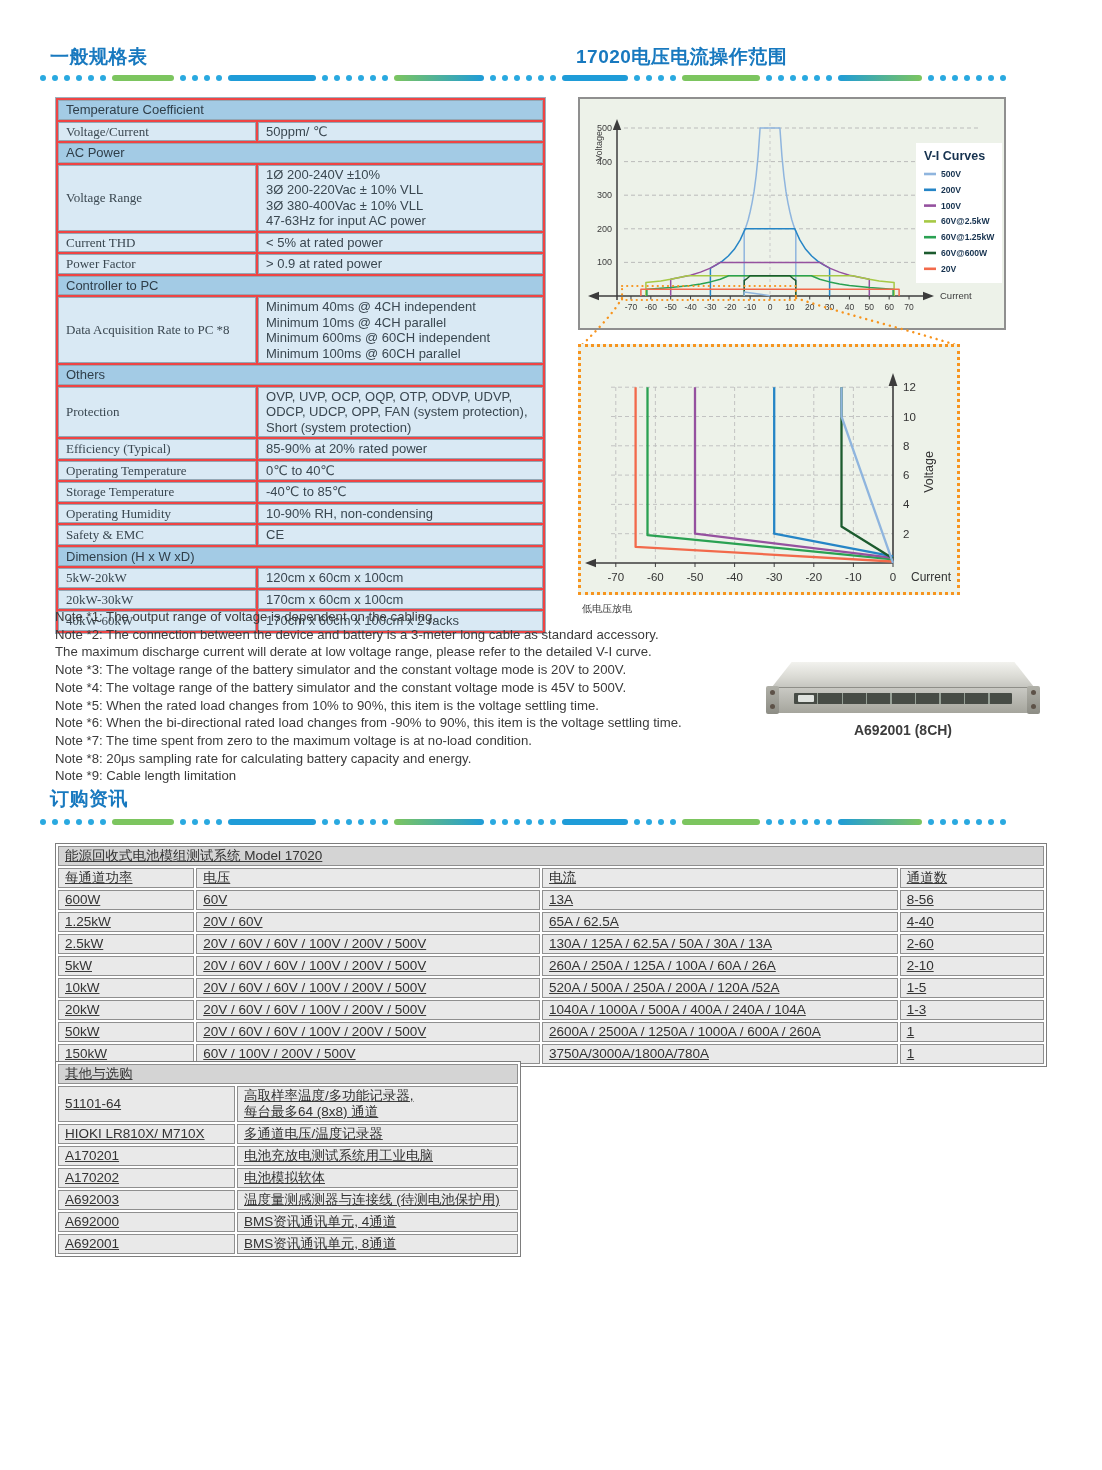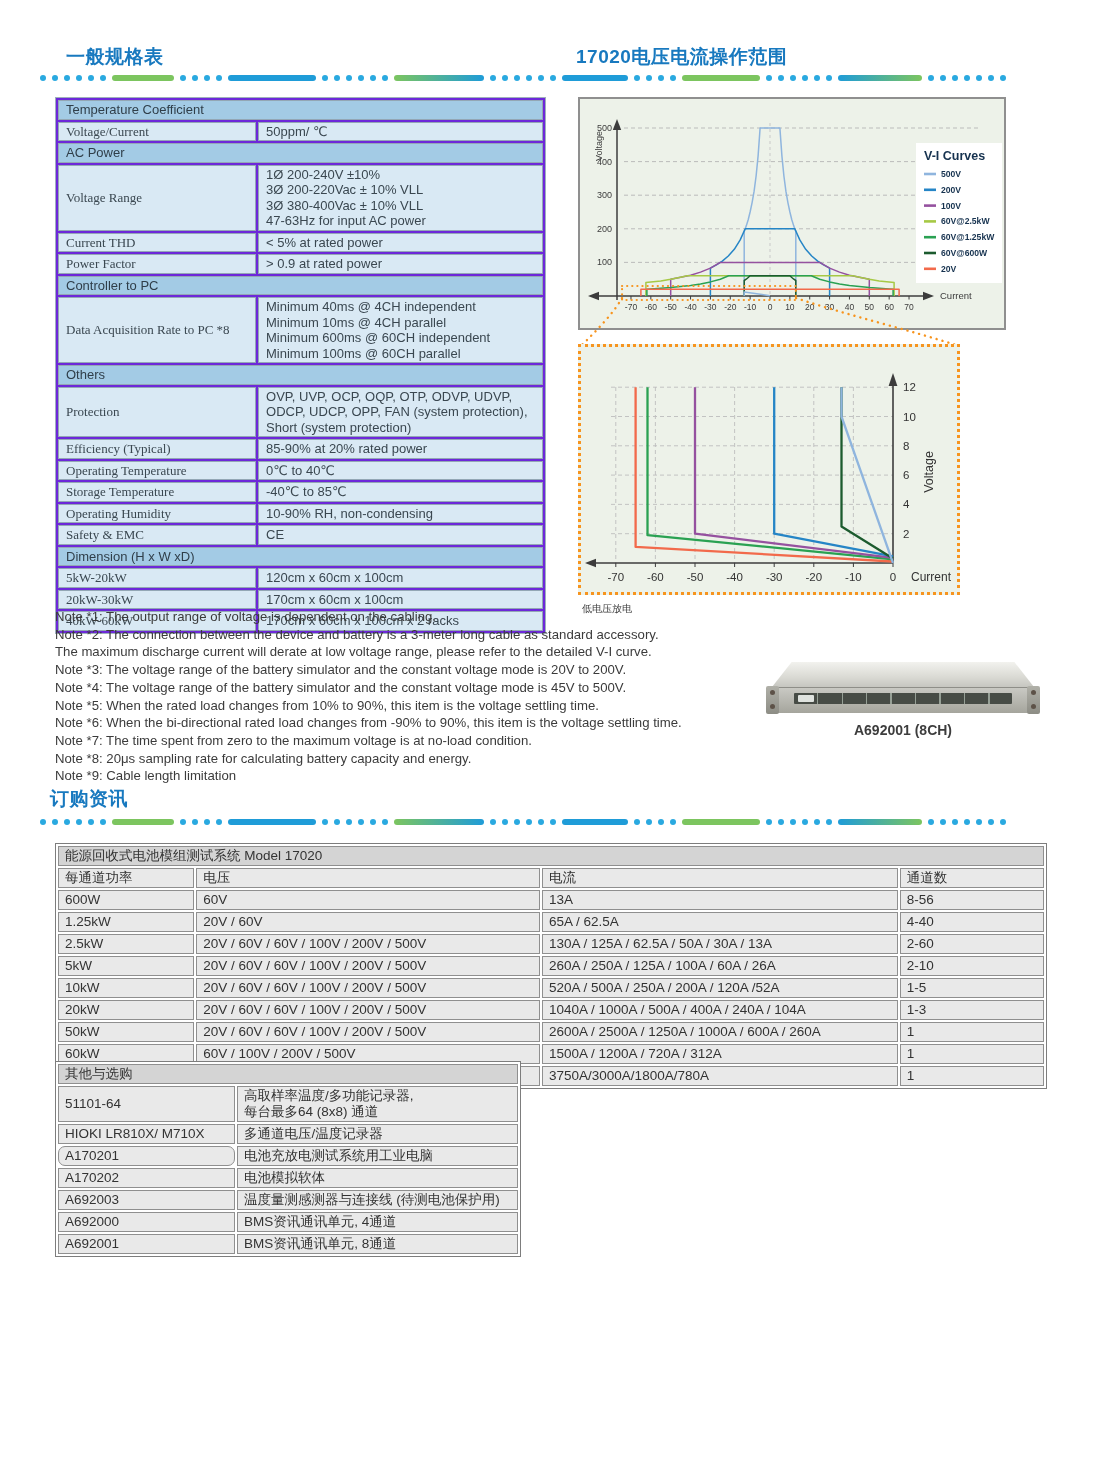--- a/index.html
+++ b/index.html
@@ -6,21 +6,21 @@
   body{font-family:"Liberation Sans","DejaVu Sans",sans-serif;color:#3d3d3d;}
   #page{position:relative;width:1102px;height:1470px;background:#fff;overflow:hidden;}
 
   .sec-title{position:absolute;font-size:19px;font-weight:600;color:#1879bf;letter-spacing:.5px;}
 
   .divider{position:absolute;height:8px;display:flex;align-items:center;gap:6px;overflow:hidden;}
   .divider .dot{width:6px;height:6px;border-radius:50%;background:#2aa9e0;flex:0 0 auto;}
   .divider .bar{height:6px;border-radius:3px;flex:0 0 auto;}
 
   
-  table.spec{position:absolute;left:55px;top:97px;width:491px;border-collapse:separate;border-spacing:2px;border:1px solid #9fb0bc;background:#6d28d9;}
+  table.spec{position:absolute;left:55px;top:97px;width:491px;border-collapse:separate;border-spacing:2px;border:1px solid #9fb0bc;background:#ef4444;}
   table.spec td{font-size:13px;line-height:15.5px;padding:1px 7px;vertical-align:middle;color:#3a4750;border:1px solid #93a7b5;}
   table.spec td.sec{background:#a3cbe5;color:#2f3e49;}
   table.spec td.lbl{background:#d9e9f4;width:41%;font-family:Liberation Serif, serif;}
   table.spec td.val{background:#d9e9f4;white-space:pre-line;}
 
   .notes{position:absolute;left:55px;top:608px;width:730px;font-size:13.2px;line-height:17.7px;color:#3b3b3b;}
 
   
   .chart-panel{position:absolute;left:578px;top:97px;width:428px;height:233px;background:#edf2e9;border:2px solid #8f8f8f;box-sizing:border-box;}
   .lv-panel{position:absolute;left:578px;top:344px;width:382px;height:251px;background:#edf2e9;border:3px dotted #f7941e;box-sizing:border-box;}
@@ -33,34 +33,34 @@
   .dev-front{position:relative;height:25px;background:linear-gradient(180deg,#c9c9c3,#a5a59d);border-top:1px solid #8e8e88;border-radius:0 0 2px 2px;}
   .dev-ear{position:absolute;top:-2px;width:13px;height:28px;background:linear-gradient(180deg,#b0b0a8,#8d8d85);border-radius:2px;}
   .dev-ear.l{left:-6px;} .dev-ear.r{right:-6px;}
   .dev-ear:before{content:"";position:absolute;left:4px;top:4px;width:5px;height:5px;border-radius:50%;background:#5d5248;box-shadow:0 14px 0 #5d5248;}
   .dev-slot{position:absolute;left:22px;right:22px;top:5px;height:11px;background:#474c46;border-radius:1px;
             background-image:repeating-linear-gradient(90deg,transparent 0 23px,#96a096 23px 24.5px);}
   .dev-led{position:absolute;left:26px;top:7px;width:16px;height:7px;background:#dfe3df;border-radius:1px;}
   .dev-caption{position:absolute;left:772px;top:722px;width:262px;text-align:center;font-size:14px;color:#3d3d3d;font-weight:bold;}
 
   
-  table.gray{border-collapse:separate;border-spacing:2px;border:1px solid #7d7d7d;background:#fff;}
+  table.gray{border-collapse:separate;border-spacing:2px;border:1px solid #7d7d7d;background:#fff;text-decoration:underline;}
   table.gray td{font-size:13.5px;line-height:16px;padding:1px 6px;color:#333;border:1px solid #8f8f8f;background:#e9e9e9;vertical-align:middle;white-space:pre-line;}
   table.gray td.cap{background:#d4d4d4;}
   #order-table{position:absolute;left:55px;top:843px;width:992px;}
   #options-table{position:absolute;left:55px;top:1061px;width:466px;}
 
   svg text{font-family:"Liberation Sans","DejaVu Sans",sans-serif;}
 </style>
 </head>
 <body>
 
 <div id="page">
 
-  <div class="sec-title" style="left:66px;top:44px;">一般规格表</div>
+  <div class="sec-title" style="left:50px;top:44px;">一般规格表</div>
   <div class="sec-title" style="left:576px;top:44px;">17020电压电流操作范围</div>
   <div class="divider" id="divider1" style="left:40px;top:74px;width:1022px;">
       <span class="dot"></span>
       <span class="dot"></span>
       <span class="dot"></span>
       <span class="dot"></span>
       <span class="dot"></span>
       <span class="dot"></span>
       <span class="bar" style="width: 62px; background: rgb(124, 197, 95);"></span>
       <span class="dot"></span>
@@ -437,26 +437,20 @@
           <td>1040A / 1000A / 500A / 400A / 240A / 104A</td>
           <td>1-3</td>
         </tr>
         <tr>
           <td>50kW</td>
           <td>20V / 60V / 60V / 100V / 200V / 500V</td>
           <td>2600A / 2500A / 1250A / 1000A / 600A / 260A</td>
           <td>1</td>
         </tr>
         <tr>
-          <td>60kW</td>
-          <td>60V / 100V / 200V / 500V</td>
-          <td>1500A / 1200A / 720A / 312A</td>
-          <td>1</td>
-        </tr>
-        <tr>
           <td>150kW</td>
           <td>60V / 100V / 200V / 500V</td>
           <td>3750A/3000A/1800A/780A</td>
           <td>1</td>
         </tr>
       </tbody>
     </table>
   <table class="gray" id="options-table">
       <tbody id="options-body">
         <tr>
@@ -465,21 +459,21 @@
         <tr>
           <td style="width: 163px;">51101-64</td>
           <td>高取样率温度/多功能记录器,
 每台最多64 (8x8) 通道</td>
         </tr>
         <tr>
           <td style="width: 163px;">HIOKI LR810X/ M710X</td>
           <td>多通道电压/温度记录器</td>
         </tr>
         <tr>
-          <td style="width: 163px; border-radius: 7px;">A170201</td>
+          <td style="width: 163px;">A170201</td>
           <td>电池充放电测试系统用工业电脑</td>
         </tr>
         <tr>
           <td style="width: 163px;">A170202</td>
           <td>电池模拟软体</td>
         </tr>
         <tr>
           <td style="width: 163px;">A692003</td>
           <td>温度量测感测器与连接线 (待测电池保护用)</td>
         </tr>

